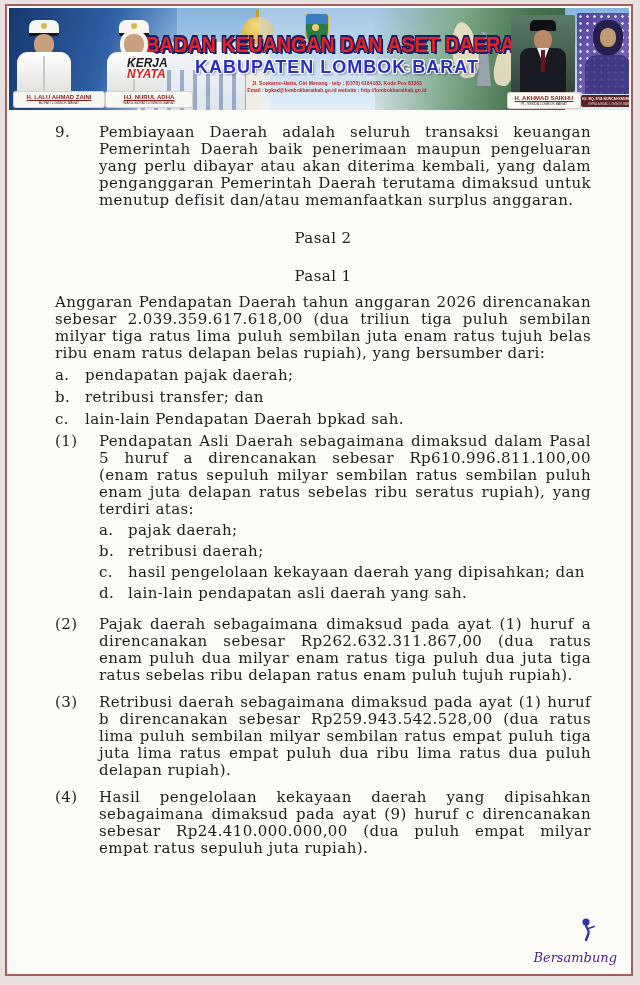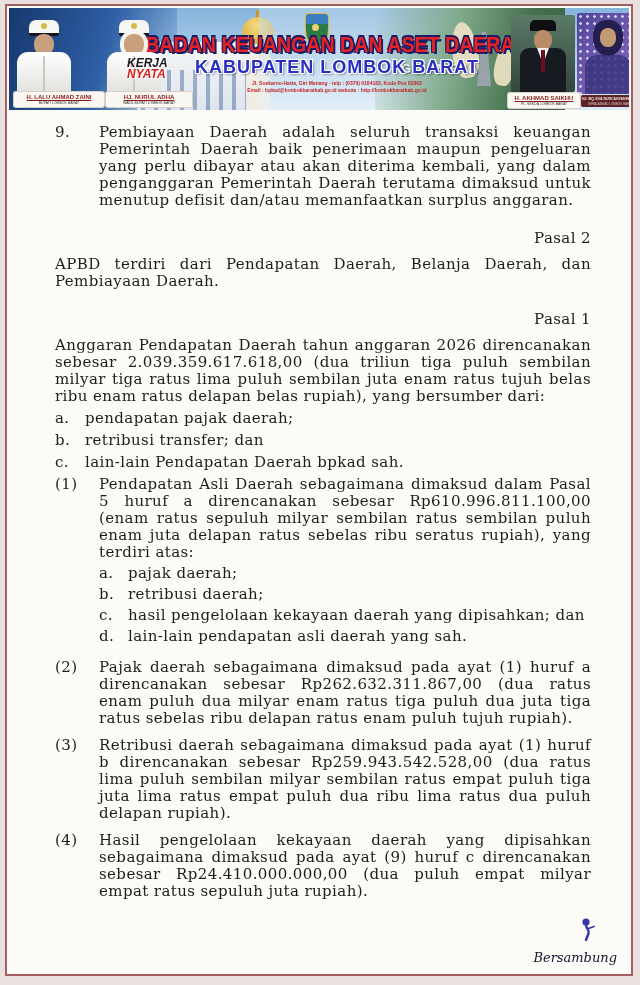--- a/index.html
+++ b/index.html
@@ -75,31 +75,31 @@
   .t1{font:900 20px/22px "Liberation Sans",sans-serif;color:#e62222;transform:scale(.98,1.08);
       text-shadow:-1px -1px 0 #1c1c66,1px -1px 0 #1c1c66,-1px 1px 0 #1c1c66,2px 2px 0 #1c1c66;}
   .t2{font:900 18px/20px "Liberation Sans",sans-serif;color:#2a2ec0;letter-spacing:1px;margin-top:2px;
       text-shadow:-1px -1px 0 #fff,1px -1px 0 #fff,-1px 1px 0 #fff,1px 1px 0 #fff,2px 2px 2px rgba(10,10,60,.35);}
   .addr{margin-top:3px;font:700 5px/6.5px "Liberation Sans",sans-serif;color:#c02828;}
   
   main{margin:14px 40px 0 48px;font-size:15px;line-height:17px;color:#1d1d1d;letter-spacing:.4px;}
   .row{display:flex;margin:0 0 5px;}
   .num{flex:0 0 44px;}
   .txt{flex:1;text-align:justify;}
-  .pasal-h{text-align:right;margin:21px 0 9px;}
+  .pasal-h{text-align:center;margin:21px 0 9px;}
   .para{margin:0;text-align:justify;}
   .l3{margin:5px 0;}
   .l3 .num{flex:0 0 30px;}
   .sub{margin:4px 0 0;}
   .sub .row{margin:0 0 4px;}
   .sub .num{flex:0 0 29px;}
   .clause{margin-bottom:10px;}
   
   .footer-logo{position:absolute;right:34px;bottom:27px;}
-  .continued{position:absolute;right:14px;bottom:9px;font:italic 13px/15px "DejaVu Serif",serif;color:#0f172a;}
+  .continued{position:absolute;right:14px;bottom:9px;font:italic 13px/15px "DejaVu Serif",serif;color:#4c1d95;}
 </style>
 </head>
 <body>
 
 <div class="page">
 
   <header class="hero">
     <div class="sky-left"></div>
     <div class="mosque"></div>
     <div class="mosque-arches"></div>
@@ -173,21 +173,20 @@
   </header>
 
   <main>
 
     <div class="row">
       <span class="num">9.</span>
       <span class="txt">Pembiayaan Daerah adalah seluruh transaksi keuangan Pemerintah Daerah baik penerimaan maupun pengeluaran yang perlu dibayar atau akan diterima kembali, yang dalam penganggaran Pemerintah Daerah terutama dimaksud untuk menutup defisit dan/atau memanfaatkan surplus anggaran.</span>
     </div>
 
     <div class="pasal-h">Pasal 2</div>
-    <p class="para">APBD terdiri dari Pendapatan Daerah, Belanja Daerah, dan Pembiayaan Daerah.</p>
 
     <div class="pasal-h">Pasal 1</div>
     <p class="para">Anggaran Pendapatan Daerah tahun anggaran 2026 direncanakan sebesar 2.039.359.617.618,00 (dua triliun tiga puluh sembilan milyar tiga ratus lima puluh sembilan juta enam ratus tujuh belas ribu enam ratus delapan belas rupiah), yang bersumber dari:</p>
     <div class="row l3">
       <span class="num">a.</span>
       <span class="txt">pendapatan pajak daerah;</span>
     </div>
     <div class="row l3">
       <span class="num">b.</span>
       <span class="txt">retribusi transfer; dan</span>

